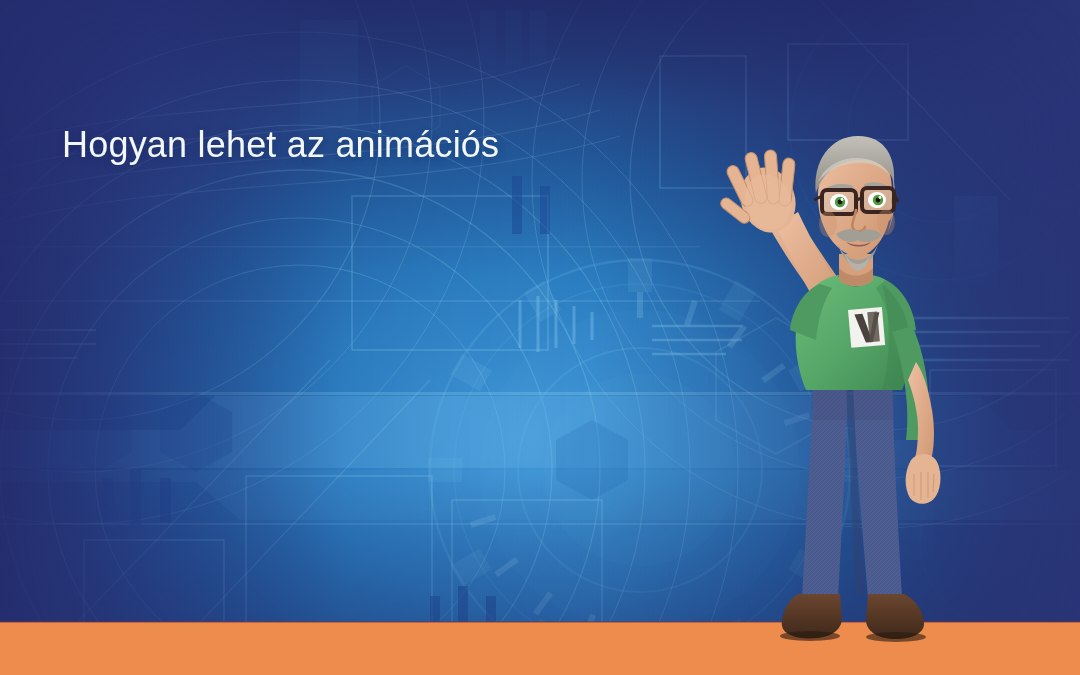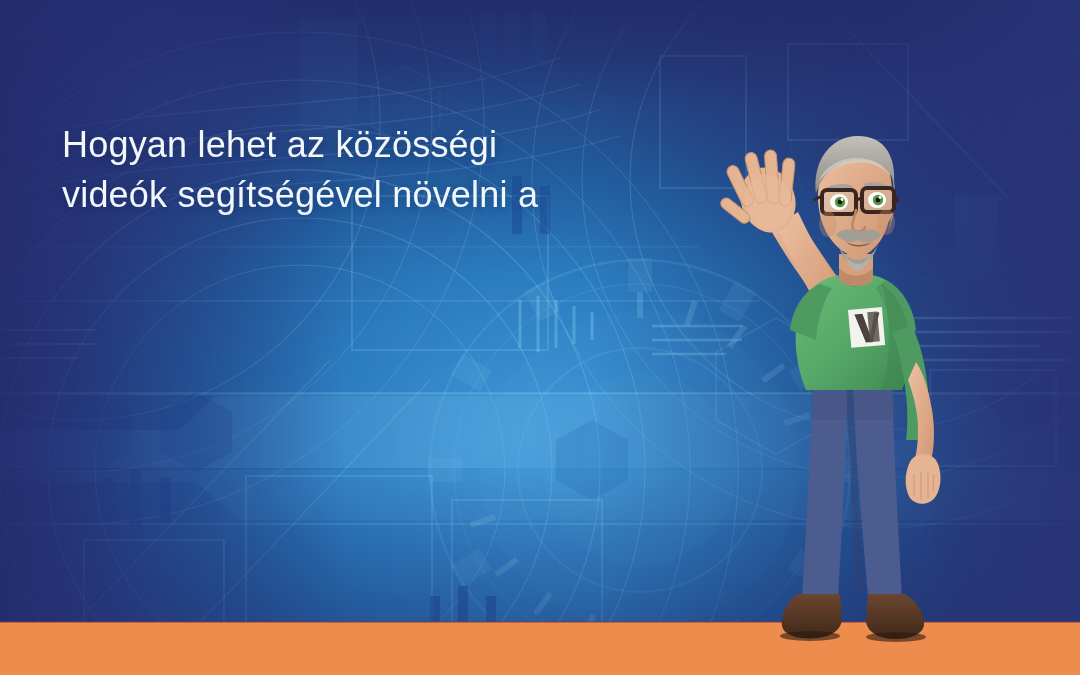--- a/index.html
+++ b/index.html
@@ -262,22 +262,21 @@
         <path d="M-20,202 C 180,144 400,172 600,110"></path>
         <path d="M-20,228 C 190,170 410,198 620,136"></path>
       </g>
     </g>
   </svg>
 
   <div class="bg-vignette"></div>
 
   <div class="copy">
     <div class="subhead">
-      <div>Hogyan lehet az közösségi</div>
-      <div>videók segítségével növelni a</div>
+      <div>Hogyan lehet az animációs</div>
     </div>
   </div>
 
   <div class="band-seam"></div>
   <div class="footer-band"></div>
 
   <div class="character">
     <svg viewBox="0 0 300 520" aria-hidden="true">
       <defs>
         <linearGradient id="skinG" x1="0" y1="0" x2="1" y2="1">

